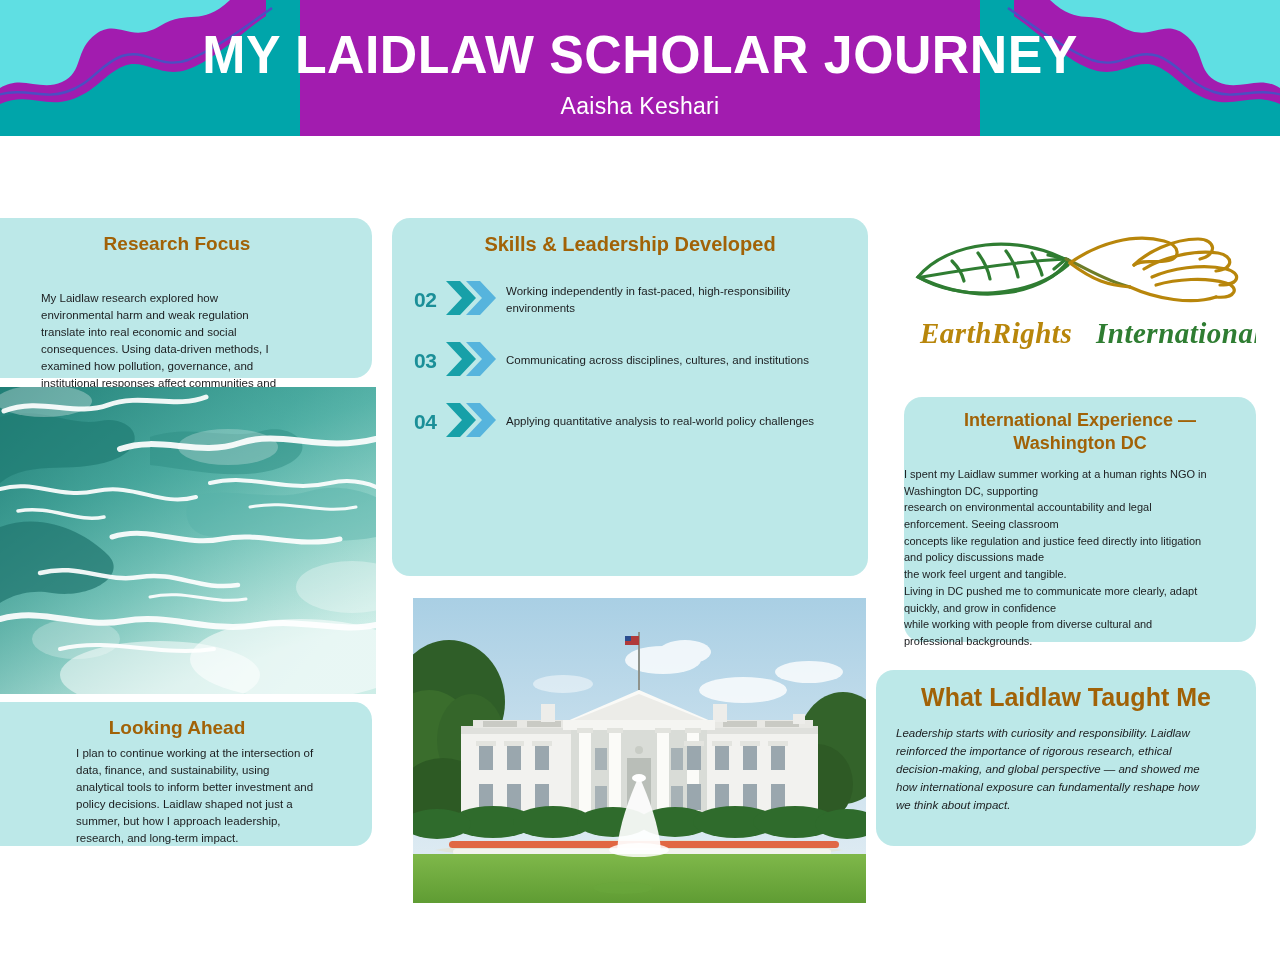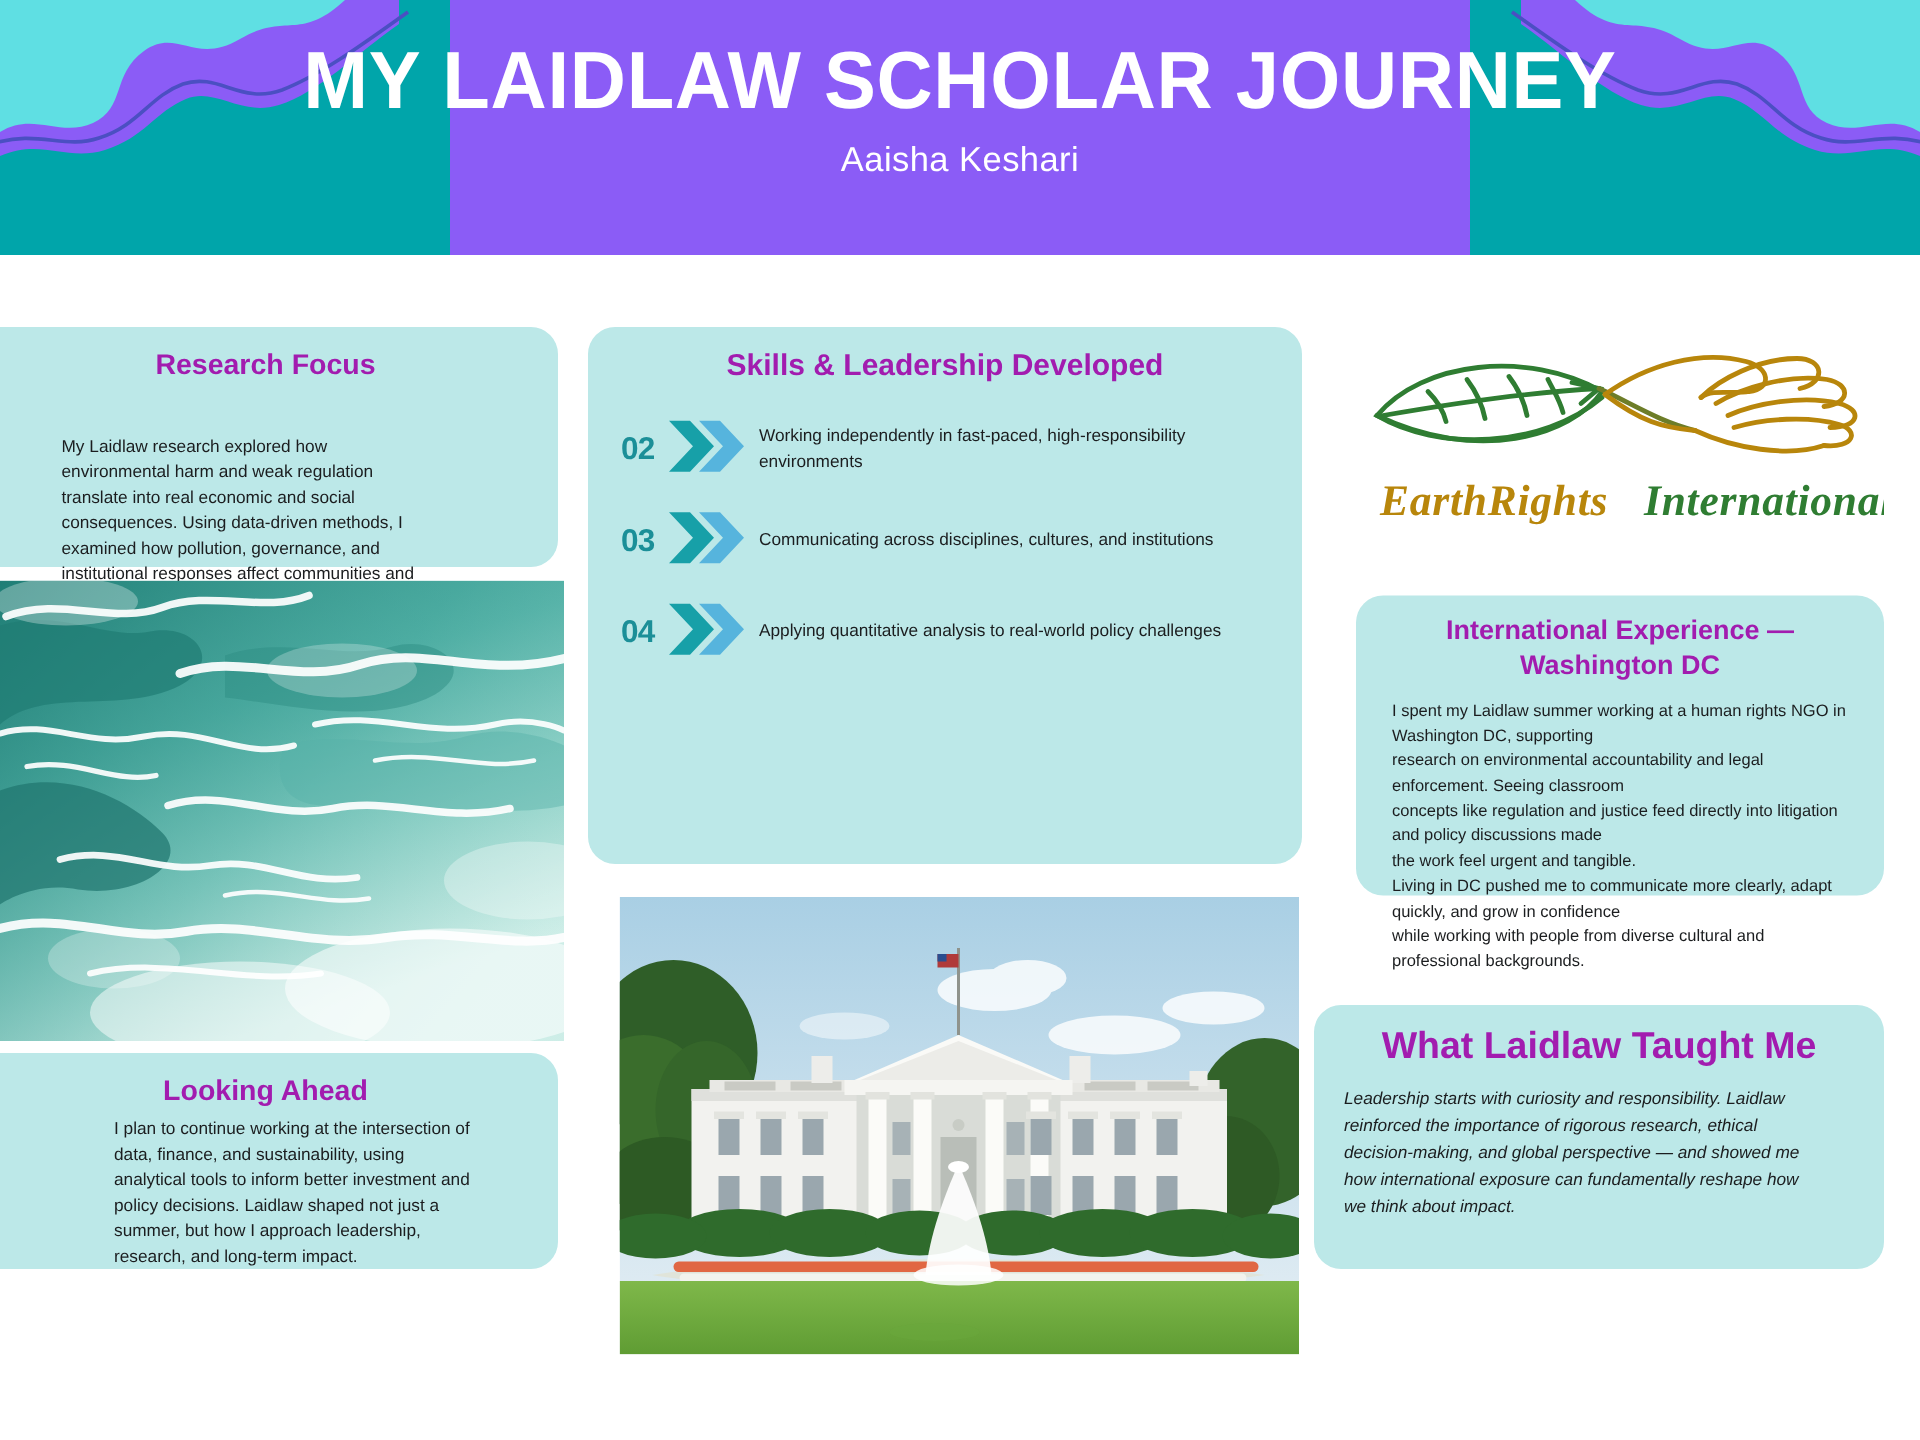--- a/index.html
+++ b/index.html
@@ -6,58 +6,58 @@
   body {
     width:1280px; height:960px; overflow:hidden;
     background:#ffffff;
     font-family:"Liberation Sans", sans-serif;
     position:relative;
   }
   .poster { position:relative; width:1280px; height:960px; }
 
   
   .header {
-    position:absolute; left:0; top:0; width:1280px; height:170px;
-    background:#8b5cf6; overflow:hidden;
+    position:absolute; left:0; top:0; width:1280px; height:136px;
+    background:#a21caf; overflow:hidden;
   }
   .hdr-blob { position:absolute; pointer-events:none; }
   .hdr-blob svg { display:block; }
   .header-text { position:absolute; left:0; top:0; width:1280px; height:170px;
     display:flex; flex-direction:column; align-items:center; justify-content:flex-start;
     padding-top:26px; z-index:5; }
   .poster-title {
     color:#ffffff; font-weight:bold; font-size:54px; letter-spacing:0.5px;
     font-family:"Liberation Sans Narrow","Liberation Sans",sans-serif;
     transform:scaleX(0.96); white-space:nowrap; line-height:1.05;
   }
   .poster-subtitle { color:#ffffff; font-size:23px; margin-top:10px; letter-spacing:0.3px; }
 
   
   .card {
     position:absolute; background:#bce8e8; border-radius:18px;
     padding:14px 18px 16px 18px;
   }
   .card-title {
-    text-align:center; font-weight:bold; color:#a21caf;
+    text-align:center; font-weight:bold; color:#a16207;
     font-size:19px; line-height:1.25; margin-bottom:8px;
   }
   .card-body { color:#1b1d1f; font-size:11.5px; line-height:1.48; white-space:pre-line; }
 
   #card-research { left:-18px; top:218px; width:390px; height:160px; border-radius:0 18px 18px 0; }
   #card-research .card-title { font-size:19px; margin-bottom:6px; }
   #card-research .card-body { padding-left:41px; padding-right:14px;margin-top:34px; }
 
   #card-looking { left:-18px; top:702px; width:390px; height:144px; border-radius:0 18px 18px 0; }
   #card-looking .card-title { margin-bottom:5px; }
   #card-looking .card-body { padding-left:76px; padding-right:18px; }
 
   #card-skills { left:392px; top:218px; width:476px; height:358px; padding:14px 20px; }
   #card-skills .card-title { font-size:20px; margin-bottom:14px; }
 
-  #card-intl { left:904px; top:397px; width:352px; height:200px; padding:12px 24px; }
+  #card-intl { left:904px; top:397px; width:352px; height:245px; padding:12px 0; }
   #card-intl .card-title { font-size:18px; line-height:1.3; margin-bottom:10px; }
   #card-intl .card-body { font-size:11px; line-height:1.52; }
 
   #card-taught { left:876px; top:670px; width:380px; height:176px; padding:12px 20px; }
   #card-taught .card-title { font-size:25px; margin-bottom:12px; }
   #card-taught .card-body { font-size:11.5px; line-height:1.55;font-style:italic; }
 
   
   .skill-row { display:flex; align-items:center; height:57px; margin-bottom:4px; }
   .skill-badge { position:relative; width:88px; height:46px; flex:0 0 88px; display:flex; align-items:center; }

